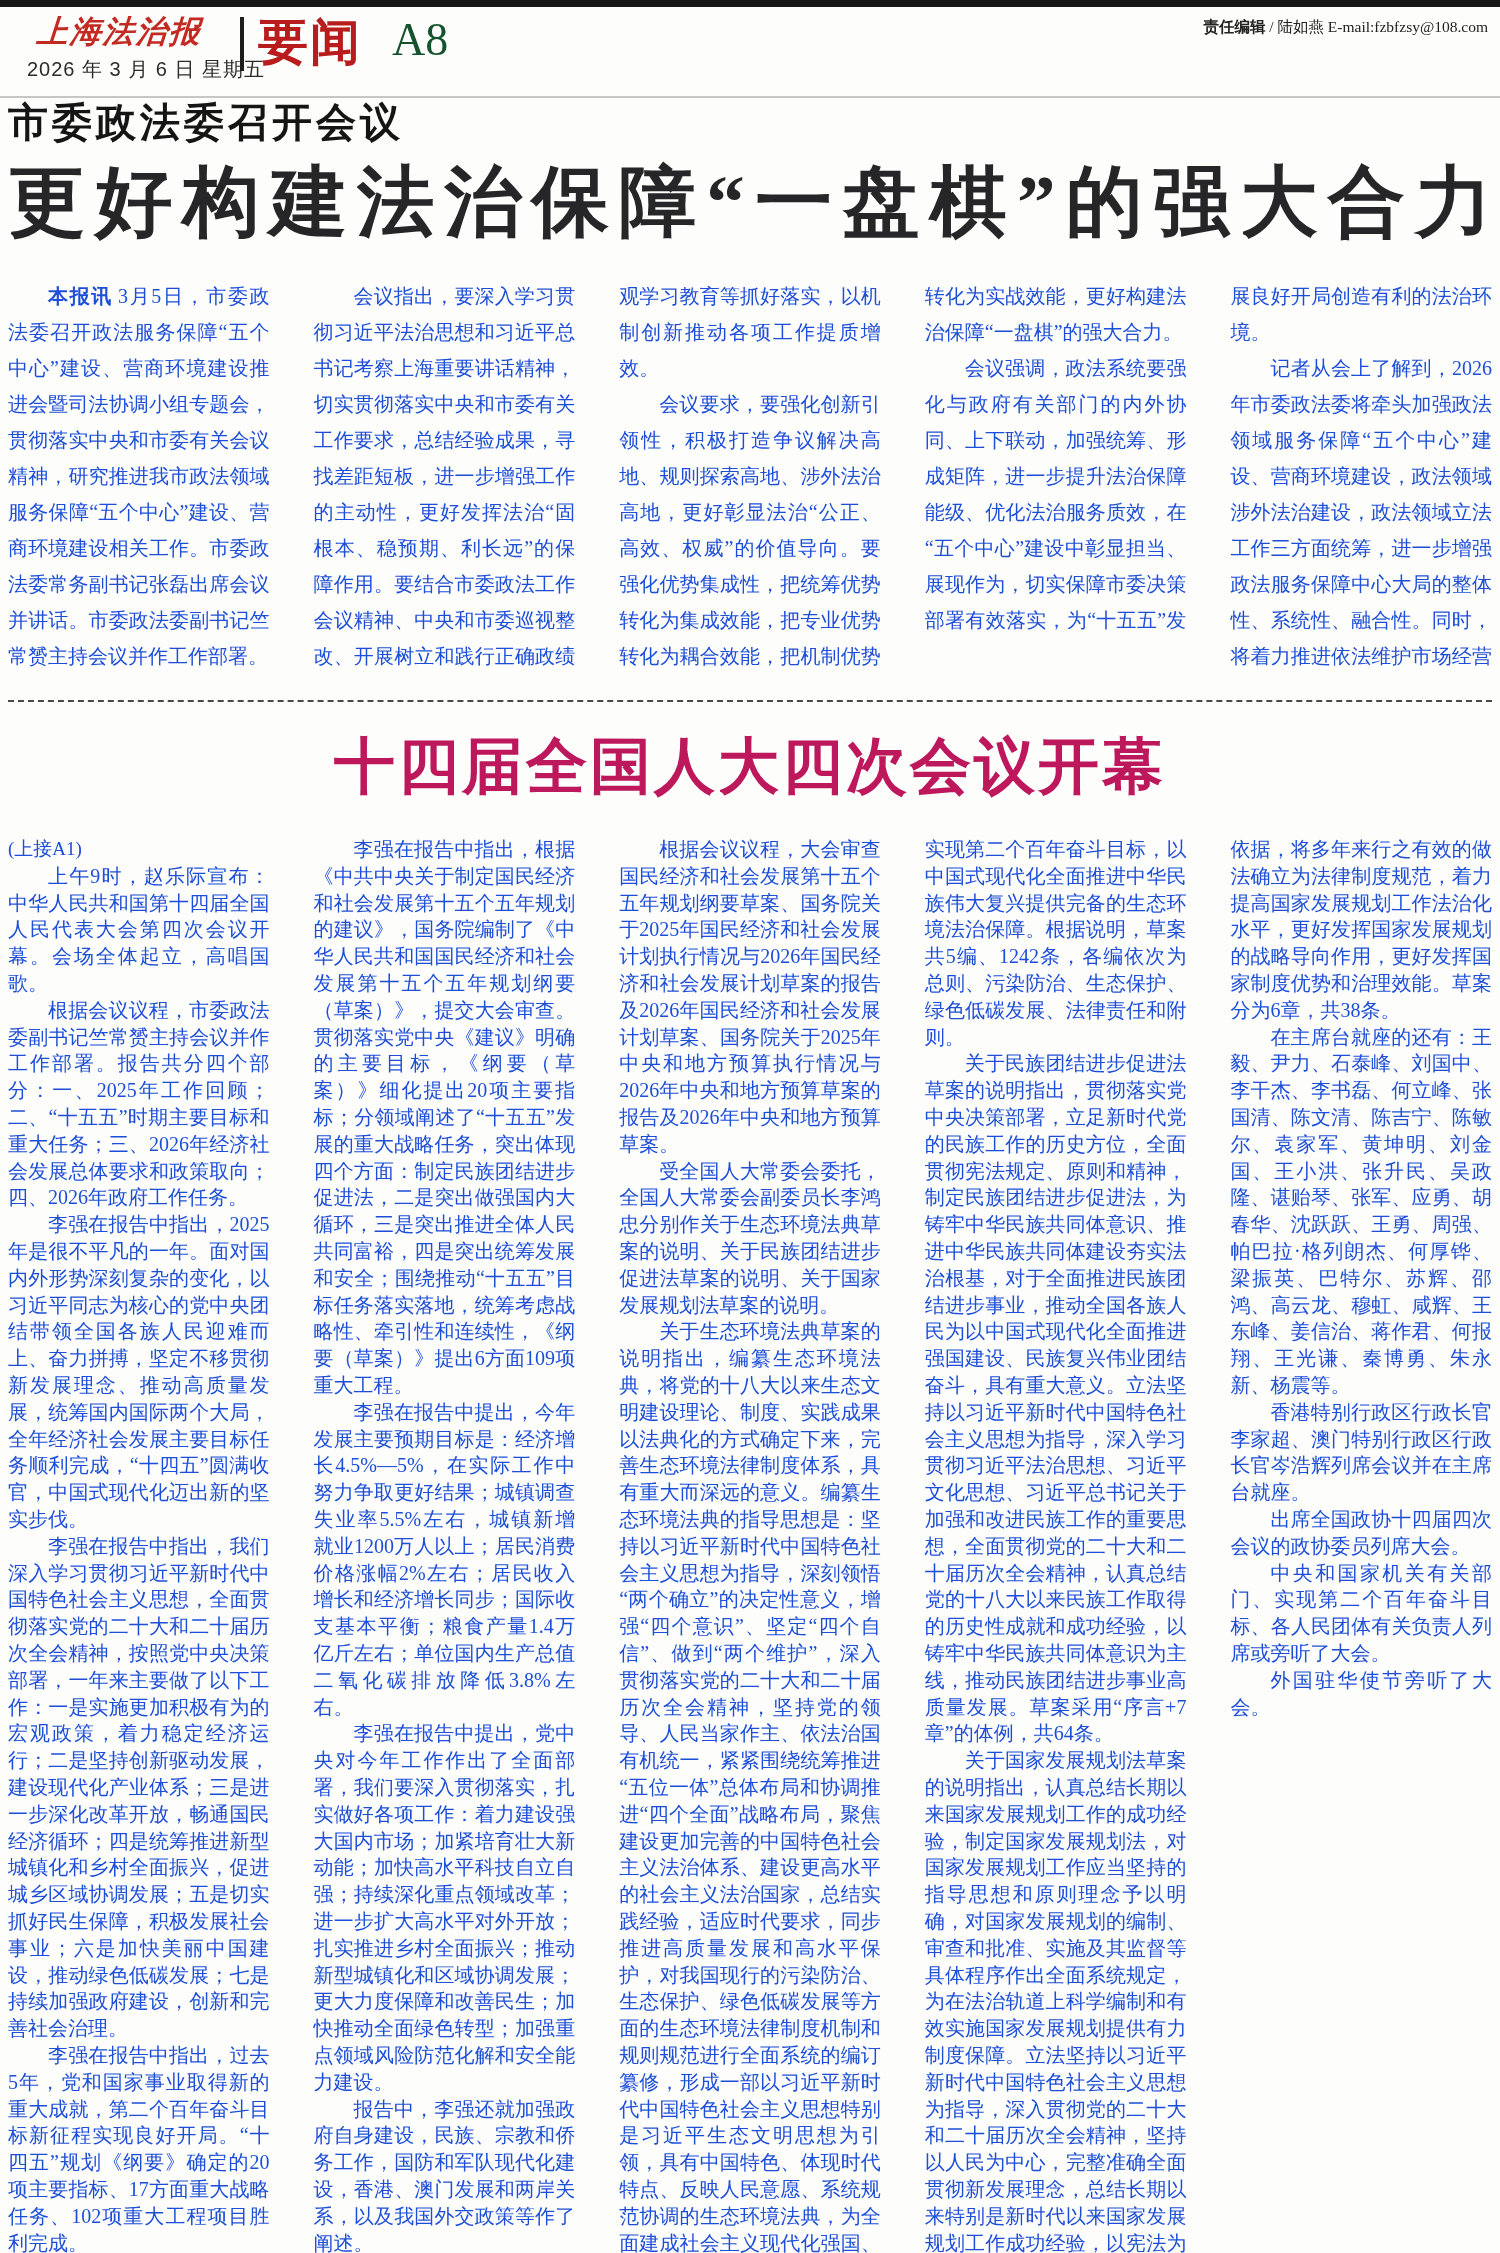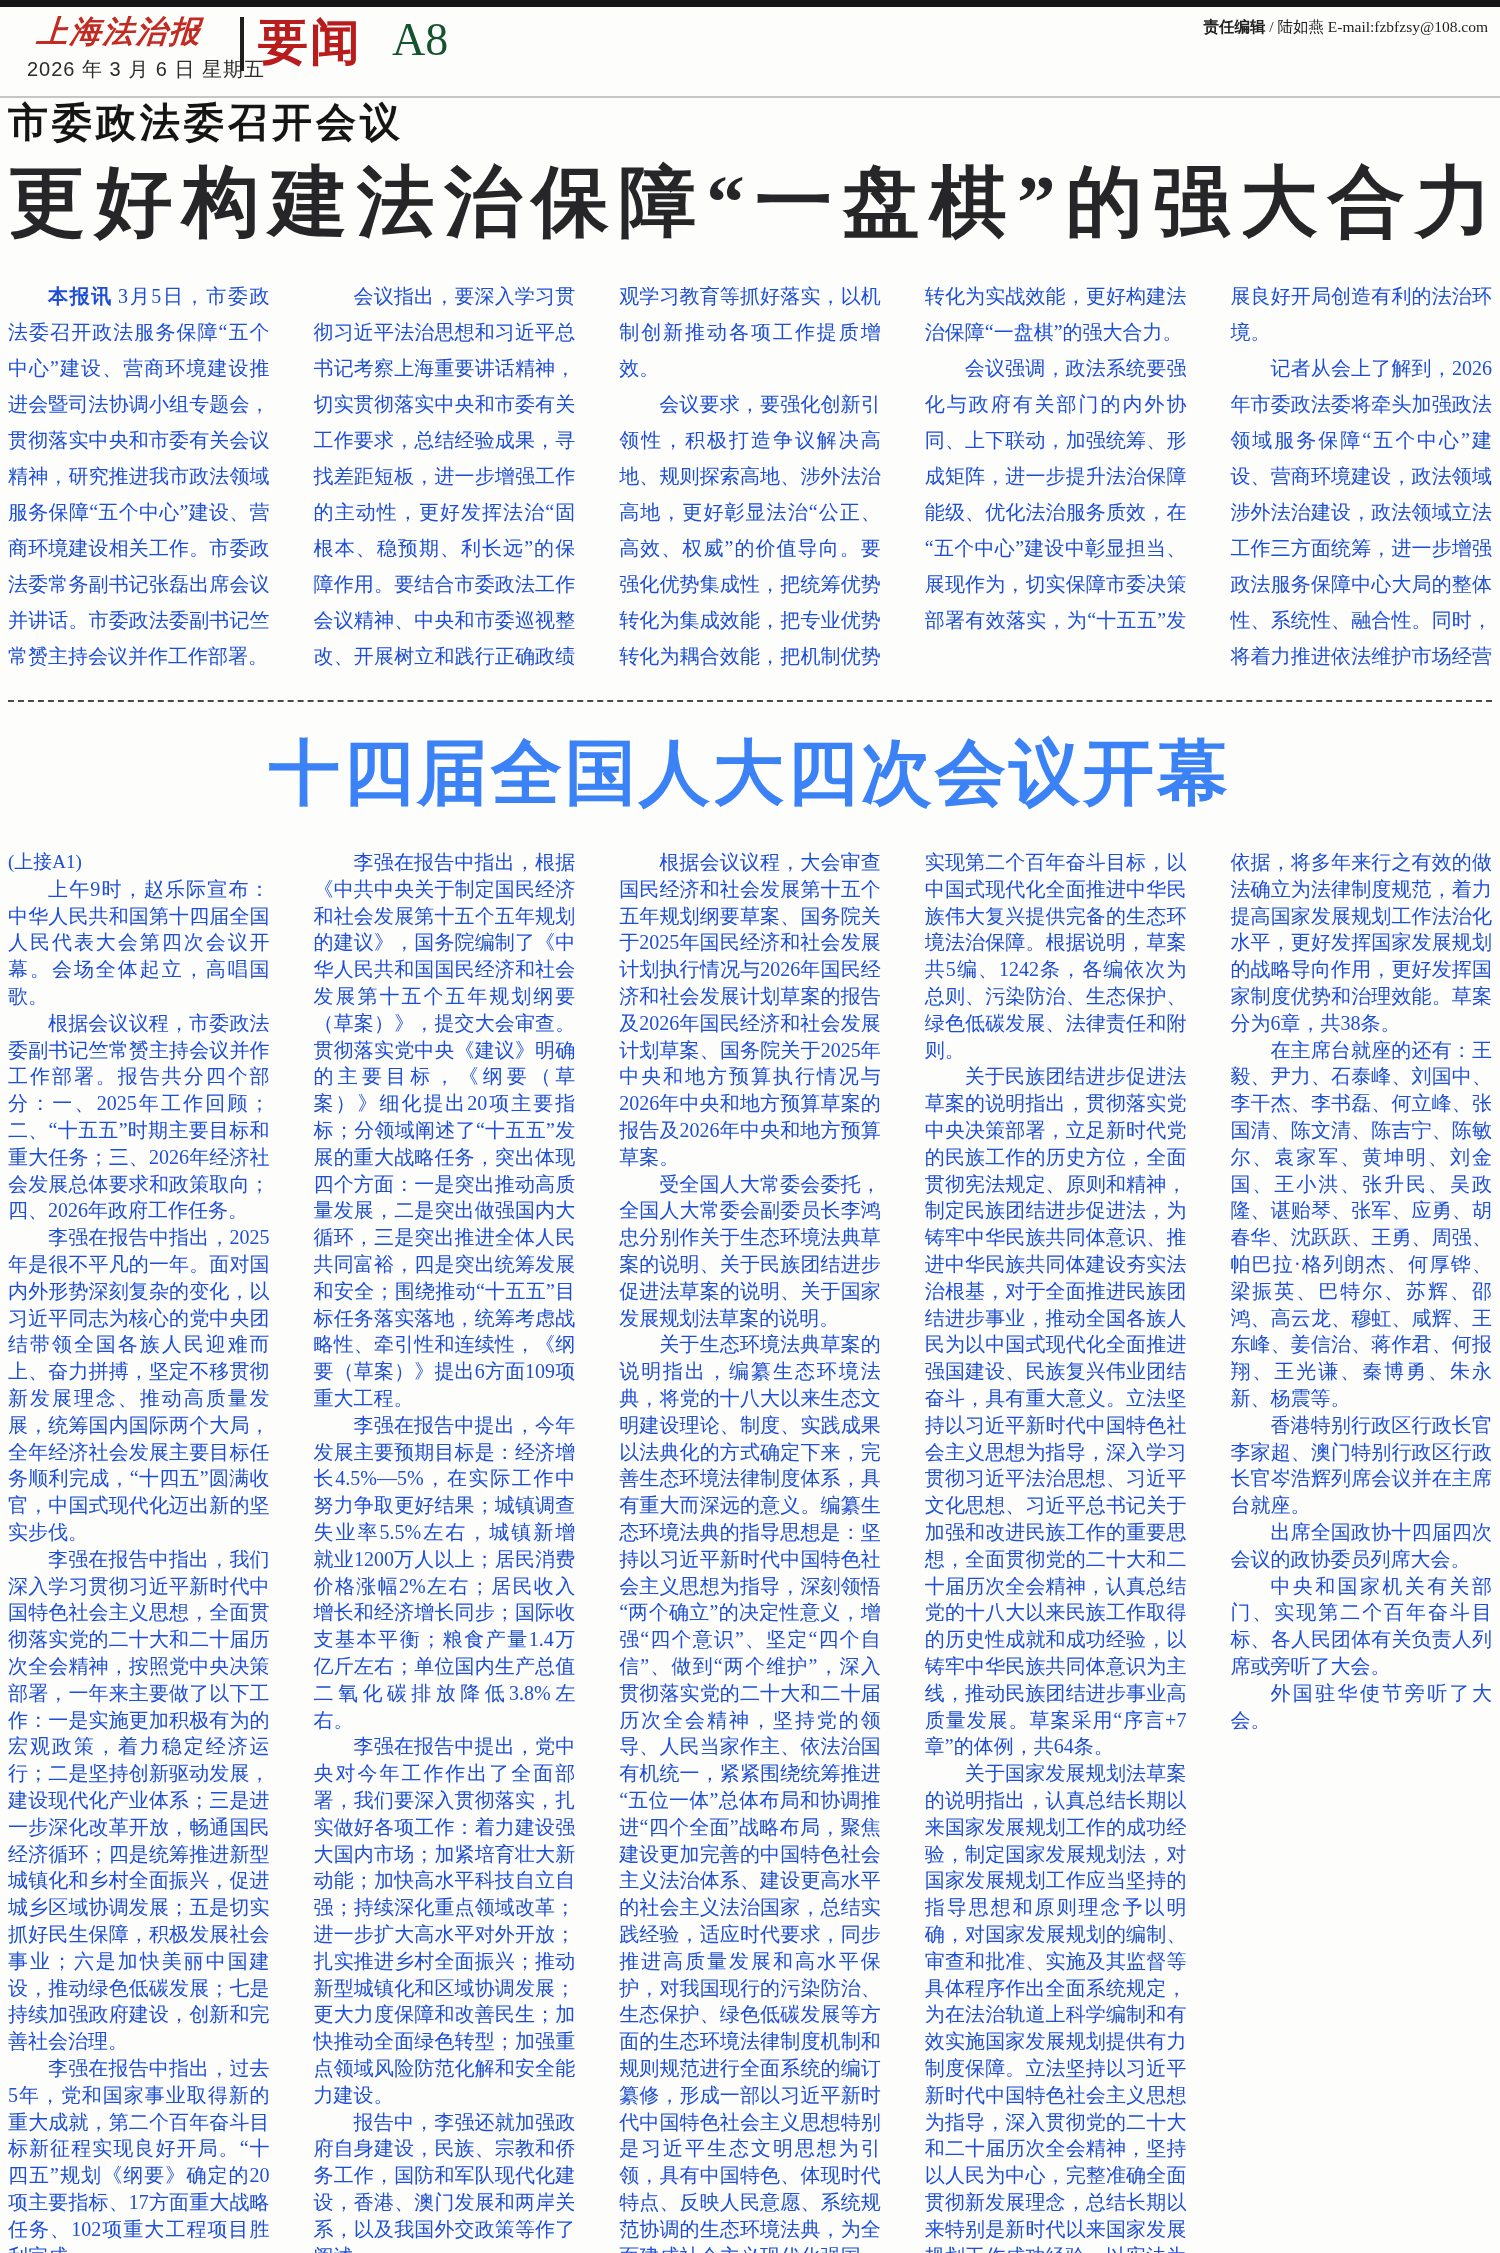--- a/index.html
+++ b/index.html
@@ -45,21 +45,21 @@
   .article1-body{
     margin-top:26px;height:406px;
     column-count:5;column-gap:44px;column-fill:auto;
     font-size:20px;line-height:36px;
   }
   .article1-body .lede-label{font-weight:700;}
   
   .dash-divider{margin-top:16px;border-top:2.5px dashed #4a4a4a;height:0;}
   
   .headline2{
-    text-align:center;font-size:71px;font-weight:900;color:#3b82f6;
+    text-align:center;font-size:61px;font-weight:900;color:#be185d;
     letter-spacing:3px;margin-top:24px;
     font-family:"Liberation Serif","DejaVu Serif",serif;
   }
   .article2-body{
     margin-top:28px;height:1432px;
     column-count:5;column-gap:44px;column-fill:auto;
     font-size:20px;line-height:26.8px;
   }
   .continuation{text-indent:0 !important;font-size:19px;}
 </style>
@@ -118,21 +118,21 @@
             <p>上午9时，赵乐际宣布：中华人民共和国第十四届全国人民代表大会第四次会议开幕。会场全体起立，高唱国歌。</p>
           
             <p>根据会议议程，市委政法委副书记竺常赟主持会议并作工作部署。报告共分四个部分：一、2025年工作回顾；二、“十五五”时期主要目标和重大任务；三、2026年经济社会发展总体要求和政策取向；四、2026年政府工作任务。</p>
           
             <p>李强在报告中指出，2025年是很不平凡的一年。面对国内外形势深刻复杂的变化，以习近平同志为核心的党中央团结带领全国各族人民迎难而上、奋力拼搏，坚定不移贯彻新发展理念、推动高质量发展，统筹国内国际两个大局，全年经济社会发展主要目标任务顺利完成，“十四五”圆满收官，中国式现代化迈出新的坚实步伐。</p>
           
             <p>李强在报告中指出，我们深入学习贯彻习近平新时代中国特色社会主义思想，全面贯彻落实党的二十大和二十届历次全会精神，按照党中央决策部署，一年来主要做了以下工作：一是实施更加积极有为的宏观政策，着力稳定经济运行；二是坚持创新驱动发展，建设现代化产业体系；三是进一步深化改革开放，畅通国民经济循环；四是统筹推进新型城镇化和乡村全面振兴，促进城乡区域协调发展；五是切实抓好民生保障，积极发展社会事业；六是加快美丽中国建设，推动绿色低碳发展；七是持续加强政府建设，创新和完善社会治理。</p>
           
             <p>李强在报告中指出，过去5年，党和国家事业取得新的重大成就，第二个百年奋斗目标新征程实现良好开局。“十四五”规划《纲要》确定的20项主要指标、17方面重大战略任务、102项重大工程项目胜利完成。</p>
           
-            <p>李强在报告中指出，根据《中共中央关于制定国民经济和社会发展第十五个五年规划的建议》，国务院编制了《中华人民共和国国民经济和社会发展第十五个五年规划纲要（草案）》，提交大会审查。贯彻落实党中央《建议》明确的主要目标，《纲要（草案）》细化提出20项主要指标；分领域阐述了“十五五”发展的重大战略任务，突出体现四个方面：一是突出推动高质量发展，二是突出做强国内大循环，三是突出推进全体人民共同富裕，四是突出统筹发展和安全；围绕推动“十五五”目标任务落实落地，统筹考虑战略性、牵引性和连续性，《纲要（草案）》提出6方面109项重大工程。</p>
+            <p>李强在报告中指出，根据《中共中央关于制定国民经济和社会发展第十五个五年规划的建议》，国务院编制了《中华人民共和国国民经济和社会发展第十五个五年规划纲要（草案）》，提交大会审查。贯彻落实党中央《建议》明确的主要目标，《纲要（草案）》细化提出20项主要指标；分领域阐述了“十五五”发展的重大战略任务，突出体现四个方面：制定民族团结进步促进法，二是突出做强国内大循环，三是突出推进全体人民共同富裕，四是突出统筹发展和安全；围绕推动“十五五”目标任务落实落地，统筹考虑战略性、牵引性和连续性，《纲要（草案）》提出6方面109项重大工程。</p>
           
             <p>李强在报告中提出，今年发展主要预期目标是：经济增长4.5%—5%，在实际工作中努力争取更好结果；城镇调查失业率5.5%左右，城镇新增就业1200万人以上；居民消费价格涨幅2%左右；居民收入增长和经济增长同步；国际收支基本平衡；粮食产量1.4万亿斤左右；单位国内生产总值二氧化碳排放降低3.8%左右。</p>
           
             <p>李强在报告中提出，党中央对今年工作作出了全面部署，我们要深入贯彻落实，扎实做好各项工作：着力建设强大国内市场；加紧培育壮大新动能；加快高水平科技自立自强；持续深化重点领域改革；进一步扩大高水平对外开放；扎实推进乡村全面振兴；推动新型城镇化和区域协调发展；更大力度保障和改善民生；加快推动全面绿色转型；加强重点领域风险防范化解和安全能力建设。</p>
           
             <p>报告中，李强还就加强政府自身建设，民族、宗教和侨务工作，国防和军队现代化建设，香港、澳门发展和两岸关系，以及我国外交政策等作了阐述。</p>
           
             <p>根据会议议程，大会审查国民经济和社会发展第十五个五年规划纲要草案、国务院关于2025年国民经济和社会发展计划执行情况与2026年国民经济和社会发展计划草案的报告及2026年国民经济和社会发展计划草案、国务院关于2025年中央和地方预算执行情况与2026年中央和地方预算草案的报告及2026年中央和地方预算草案。</p>
           
             <p>受全国人大常委会委托，全国人大常委会副委员长李鸿忠分别作关于生态环境法典草案的说明、关于民族团结进步促进法草案的说明、关于国家发展规划法草案的说明。</p>

